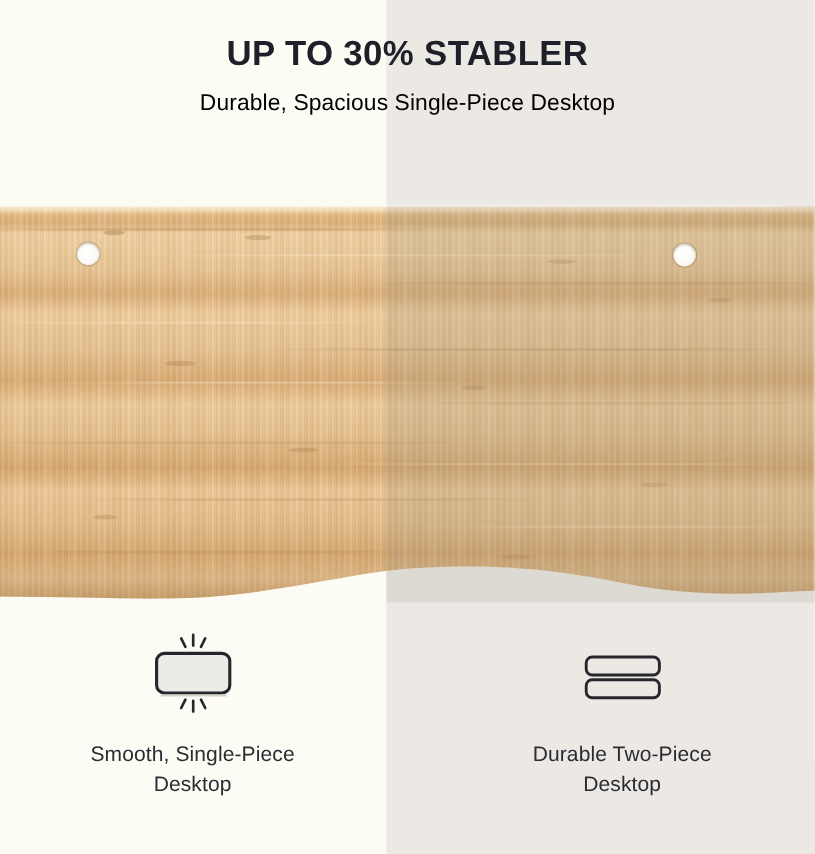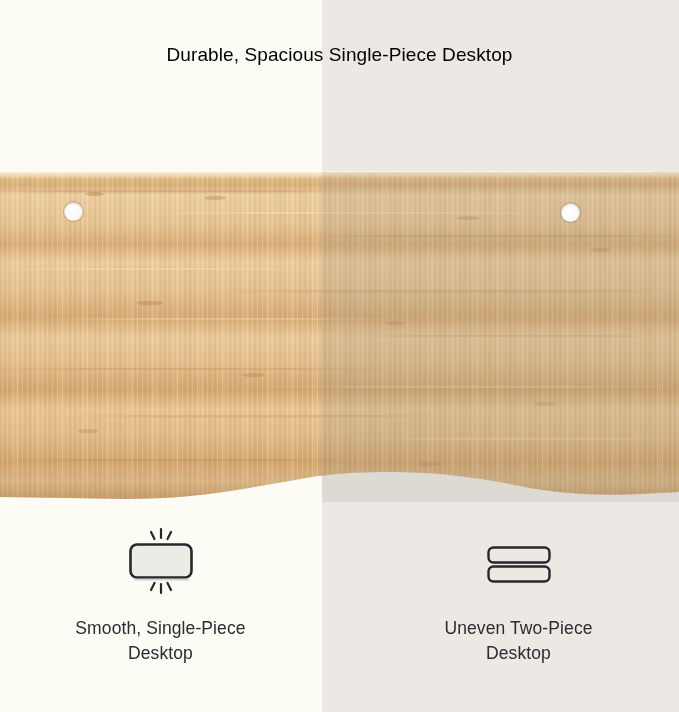--- a/index.html
+++ b/index.html
@@ -72,20 +72,21 @@
 </style>
 </head>
 <body>
 
 <div id="stage">
 
   <div class="bg-half bg-left"></div>
   <div class="bg-half bg-right"></div>
 
   <div class="headline-block">
+    <h1 class="headline">UP TO 30% STABLER</h1>
     <p class="subheadline">Durable, Spacious Single-Piece Desktop</p>
   </div>
 
   <div class="desk-wrap">
     <div class="desk-clip">
 
       <svg class="desk-svg" viewBox="0 0 679 330" preserveAspectRatio="none">
         <defs>
 
           <clipPath id="boardClip">
@@ -221,18 +222,18 @@
 Desktop</div>
     </div>
 
     <div class="feature">
       <div class="icon-box">
         <svg width="92" height="74" viewBox="0 0 92 74">
           <rect x="15.5" y="21.5" width="61" height="15" rx="5" ry="5" fill="none" stroke="#26262C" stroke-width="2.4"></rect>
           <rect x="15.5" y="40.5" width="61" height="15" rx="5" ry="5" fill="none" stroke="#26262C" stroke-width="2.4"></rect>
         </svg>
       </div>
-      <div class="feature-label">Uneven Two-Piece
+      <div class="feature-label">Durable Two-Piece
 Desktop</div>
     </div>
   </div>
 
 </div>
 
 </body></html>

